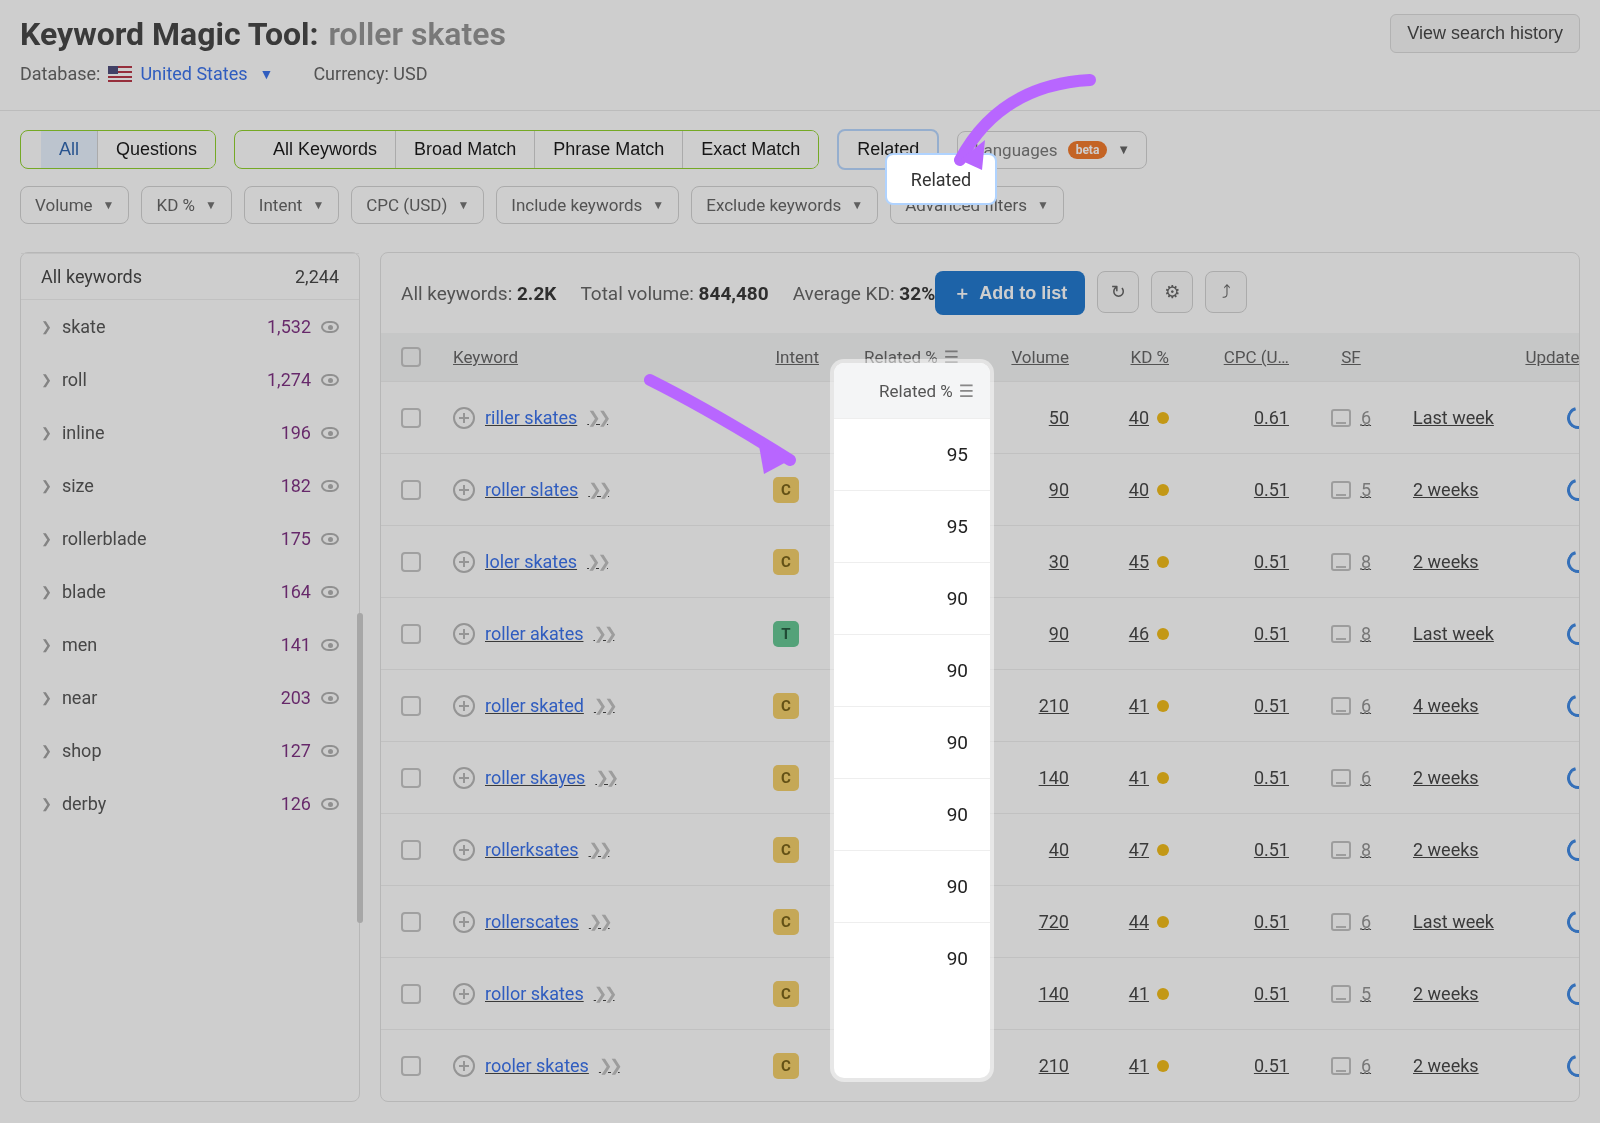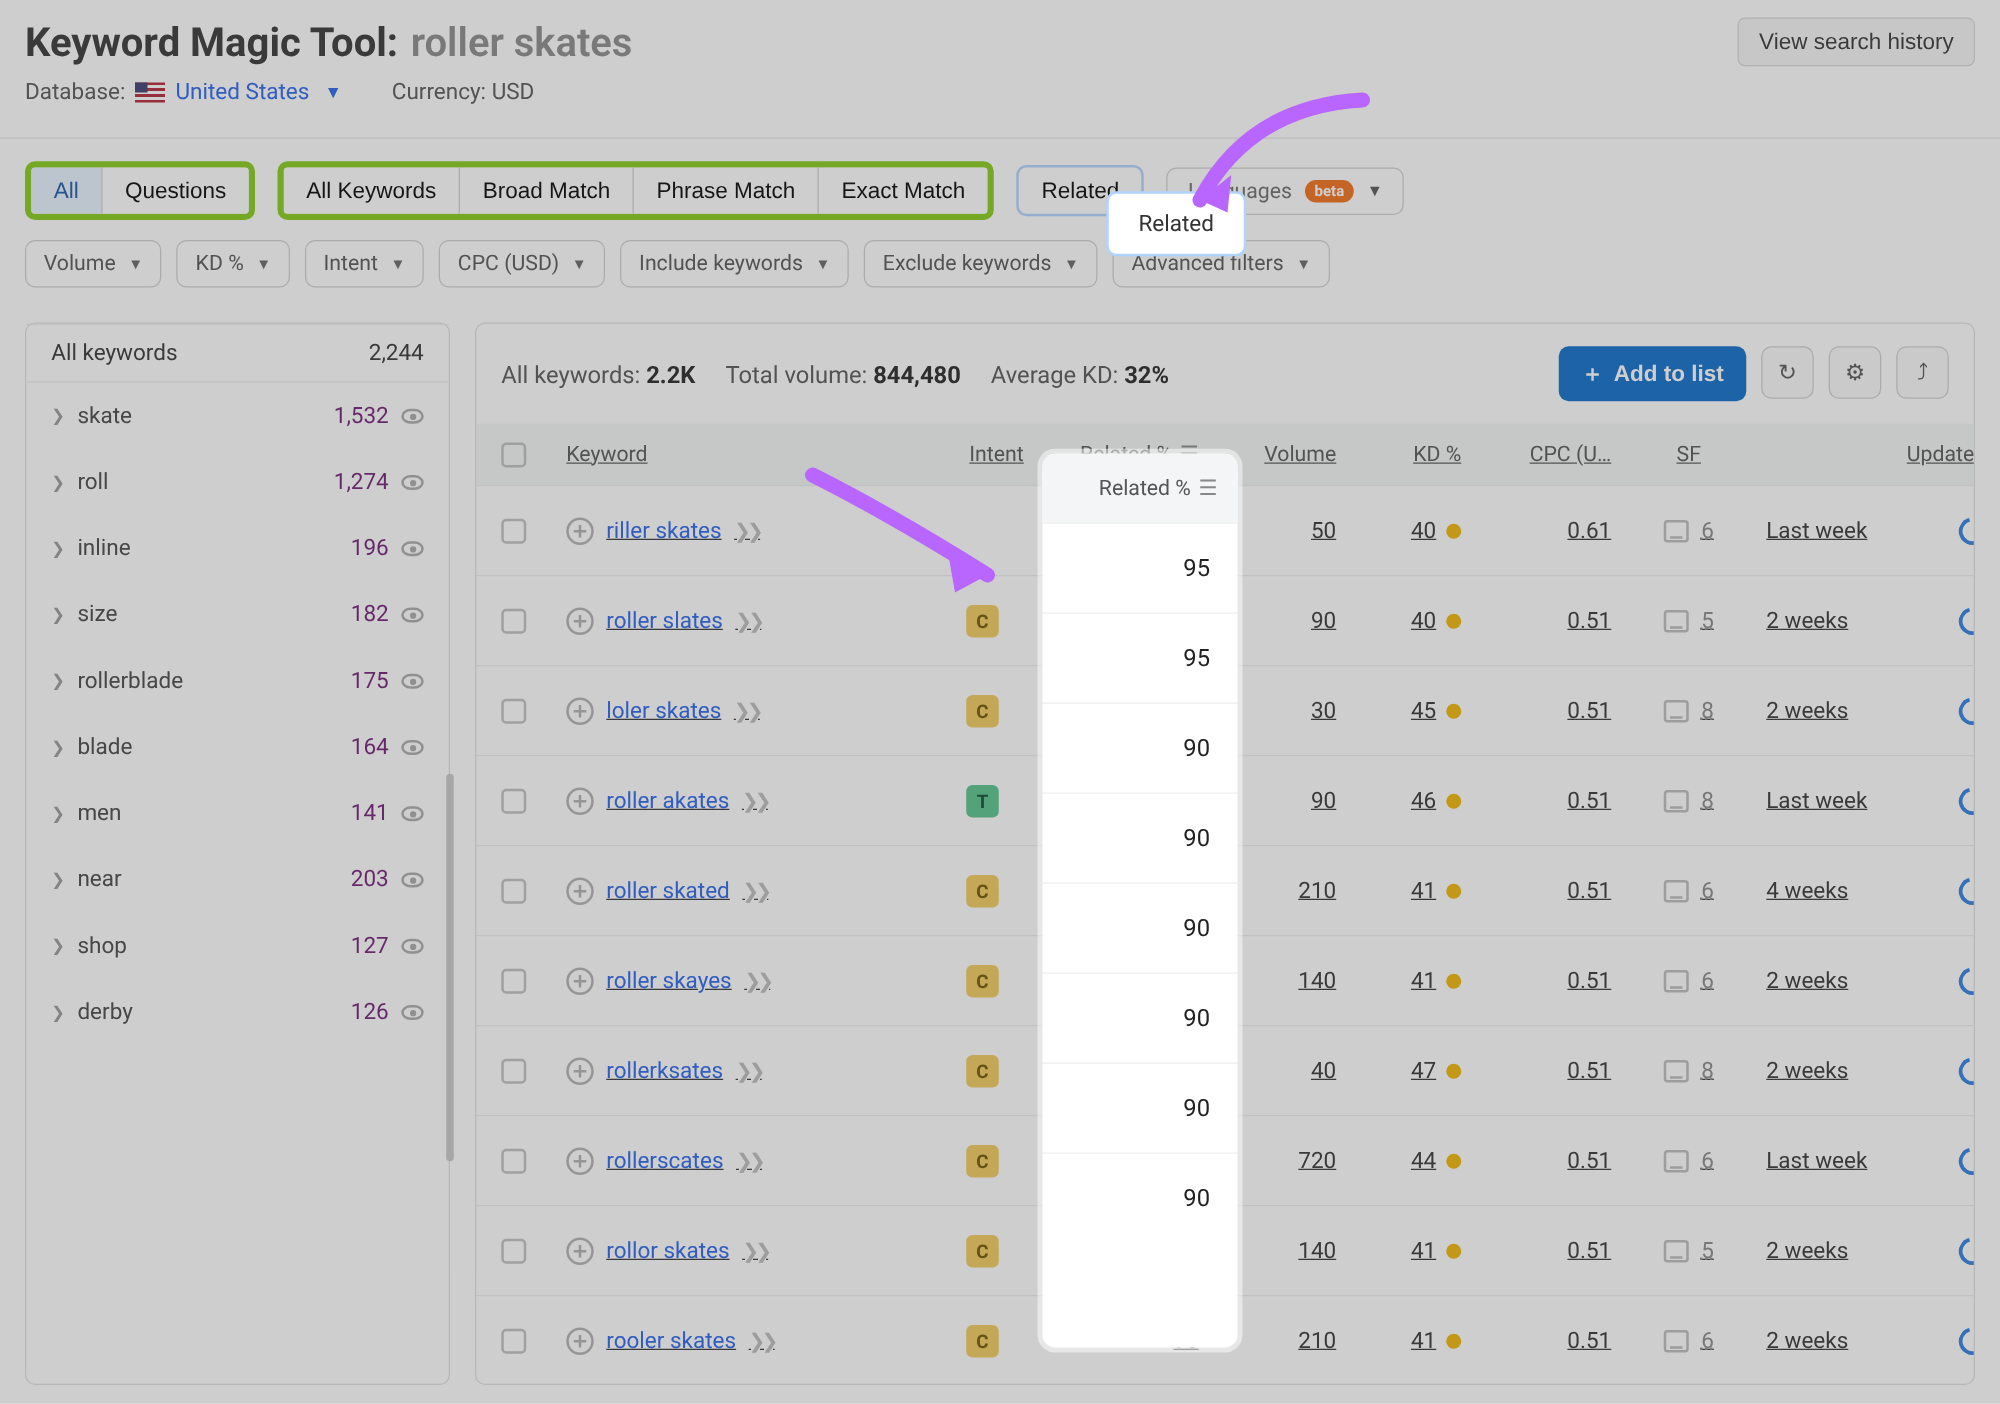--- a/index.html
+++ b/index.html
@@ -83,23 +83,24 @@
 
   
   .tabs-row {
     display: flex;
     align-items: center;
     gap: 18px;
     margin-bottom: 16px;
   }
   .pill-group {
     display: inline-flex;
-    border: 5px solid #84cc16;
+    border: 1px solid #84cc16;
     border-radius: 8px;
     overflow: hidden;
+    padding-left: 20px;
   }
   .pill-group .pill {
     padding: 8px 18px;
     font-size: 18px;
     cursor: pointer;
     background: #fff;
     border: none;
   }
   .pill-group .pill.selected {
     background: #e7f1ff;
@@ -216,21 +217,20 @@
   
   .content {
     flex: 1;
     border: 1px solid #e0e0e0;
     border-radius: 8px;
     overflow: hidden;
   }
   .content-top {
     display: flex;
     align-items: center;
-    justify-content: space-between;
     padding: 18px 20px;
   }
   .stats { display: flex; gap: 24px; font-size: 19px; color: #555; }
   .stats b { color: #222; }
   .content-actions { display: flex; gap: 12px; }
   .btn-primary {
     background: #0b6bcb;
     color: #fff;
     border: none;
     border-radius: 8px;

